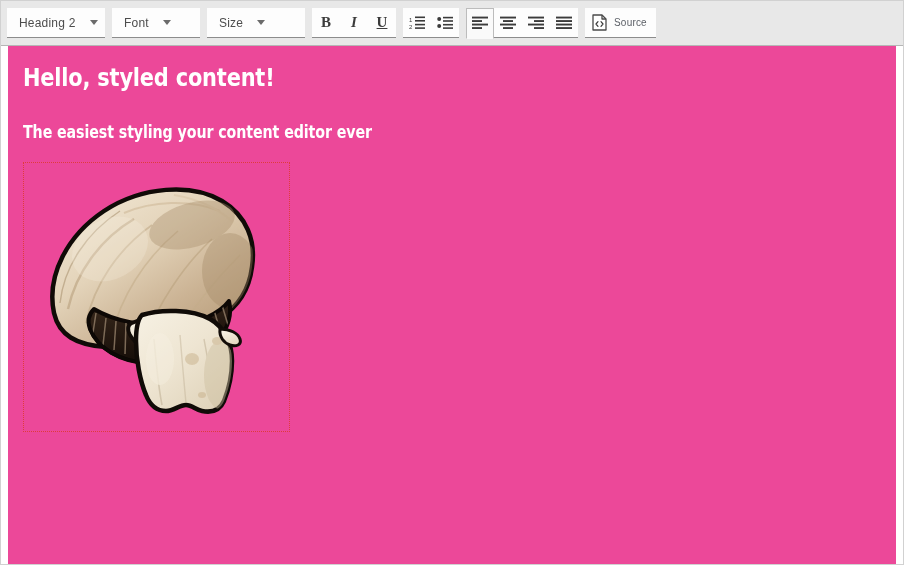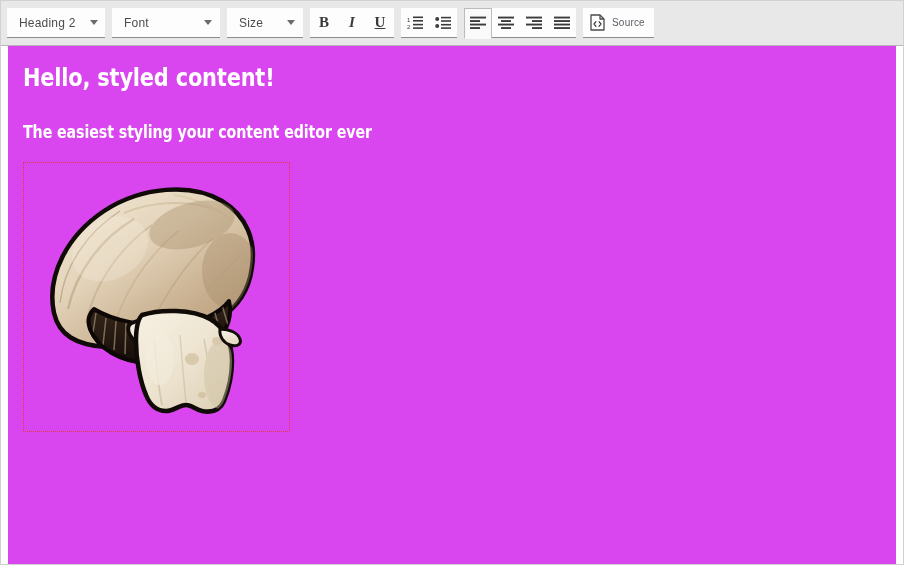--- a/index.html
+++ b/index.html
@@ -42,21 +42,20 @@
     border-bottom: 1px solid #8c8c8c;
     margin-right: 7px;
     height: 30px;
     box-sizing: border-box;
   }
 
   
   .combo {
     display: flex;
     align-items: center;
-    justify-content: space-between;
     height: 30px;
     box-sizing: border-box;
     background: #fdfdfd;
     border-bottom: 1px solid #8c8c8c;
     padding: 0 8px 0 12px;
     margin-right: 7px;
     cursor: default;
     user-select: none;
   }
   .combo .combo-label {
@@ -66,22 +65,22 @@
     letter-spacing: .2px;
   }
   .combo .caret {
     width: 0; height: 0;
     margin-left: 14px;
     border-left: 4px solid transparent;
     border-right: 4px solid transparent;
     border-top: 5px solid #6b6b6b;
   }
   #combo-format { width: 98px; }
-  #combo-font   { width: 108px; }
-  #combo-size   { width: 76px; }
+  #combo-font   { width: 88px; }
+  #combo-size   { width: 98px; }
 
   
   .tb-btn {
     width: 28px;
     height: 28px;
     display: flex;
     align-items: center;
     justify-content: center;
     cursor: default;
     box-sizing: border-box;
@@ -132,21 +131,21 @@
   .content-wrap {
     flex: 1 1 auto;
     background: #ffffff;
     padding: 0 7px 0 7px;
     box-sizing: border-box;
     overflow: hidden;
     display: flex;
   }
   .content {
     flex: 1 1 auto;
-    background: #d946ef;
+    background: #ec4899;
     padding: 18px 15px 15px 15px;
     box-sizing: border-box;
     overflow: hidden;
     cursor: text;
   }
   .content h1 {
     margin: 0 0 0 0;
     font-family: "DejaVu Sans Condensed", "Liberation Sans Narrow", "Liberation Sans", sans-serif;
     font-weight: bold;
     font-size: 25px;

